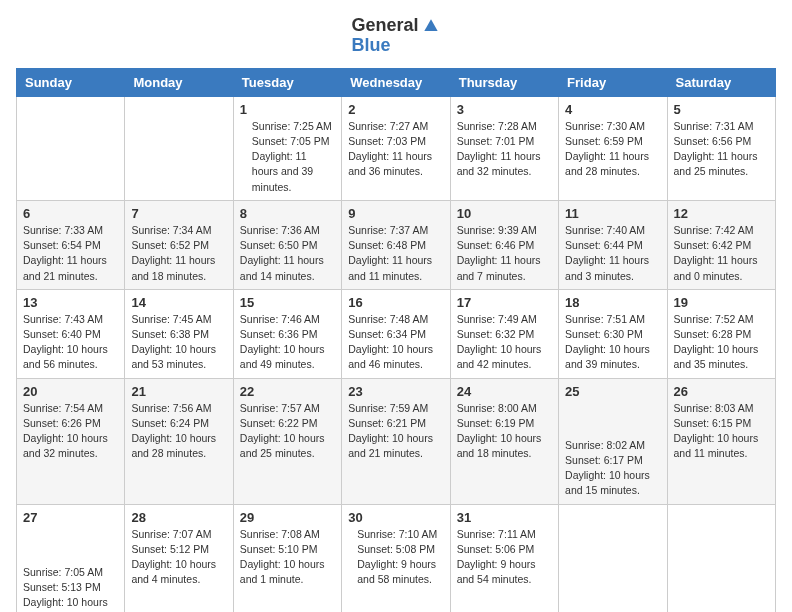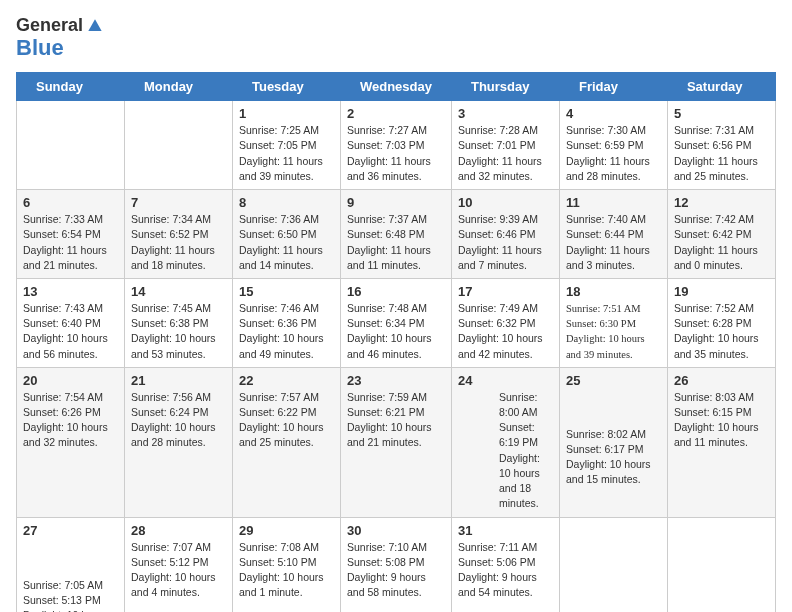--- a/index.html
+++ b/index.html
@@ -5,37 +5,37 @@
     * { box-sizing: border-box; margin: 0; padding: 0; }
     body {
       font-family: Arial, sans-serif;
       background: #fff;
       width: 792px;
       min-height: 612px;
       padding: 16px;
     }
     .header-area {
       display: flex;
-      justify-content: space-between;
+      justify-content: center;
       align-items: flex-start;
       margin-bottom: 12px;
     }
     .logo {
       display: flex;
       align-items: center;
       gap: 2px;
     }
     .logo-text-general {
       font-size: 18px;
       font-weight: bold;
       color: #333;
       line-height: 1.1;
     }
     .logo-text-blue {
-      font-size: 22px;
+      font-size: 18px;
       font-weight: bold;
       color: #3a7abf;
       line-height: 1.1;
     }
     .logo-icon {
       width: 20px;
       height: 20px;
       margin-left: 2px;
     }
     .title-area {
@@ -52,21 +52,21 @@
       margin-top: 2px;
     }
     .calendar-table {
       width: 100%;
       border-collapse: collapse;
       font-size: 11px;
     }
     .calendar-table thead th {
       background-color: #3a7abf;
       color: #fff;
-      padding: 6px 19px;
+      padding: 6px 8px;
       text-align: left;
       font-size: 13px;
       font-weight: bold;
       border: 1px solid #3a7abf;
     }
     .calendar-table tbody td {
       border: 1px solid #ccc;
       vertical-align: top;
       padding: 5px 6px;
       width: 108px;
@@ -120,21 +120,21 @@
         <th>Friday</th>
         <th>Saturday</th>
       </tr>
   </thead>
   <tbody id="calendar-body">
       <tr>
         <td class="empty-cell"></td>
         <td class="empty-cell"></td>
         <td>
           <span class="day-number">1</span>
-          <div class="day-detail" style="white-space: pre-line;">Sunrise: 7:25 AM
+          <div class="day-detail" style="white-space: pre-line; margin-left: 12px;">Sunrise: 7:25 AM
 Sunset: 7:05 PM
 Daylight: 11 hours and 39 minutes.</div>
         </td>
         <td>
           <span class="day-number">2</span>
           <div class="day-detail" style="white-space: pre-line;">Sunrise: 7:27 AM
 Sunset: 7:03 PM
 Daylight: 11 hours and 36 minutes.</div>
         </td>
         <td>
@@ -226,21 +226,21 @@
 Daylight: 10 hours and 46 minutes.</div>
         </td>
         <td>
           <span class="day-number">17</span>
           <div class="day-detail" style="white-space: pre-line;">Sunrise: 7:49 AM
 Sunset: 6:32 PM
 Daylight: 10 hours and 42 minutes.</div>
         </td>
         <td>
           <span class="day-number">18</span>
-          <div class="day-detail" style="white-space: pre-line; font-family: Liberation Serif, serif;">Sunrise: 7:51 AM
+          <div class="day-detail" style="white-space: pre-line;">Sunrise: 7:51 AM
 Sunset: 6:30 PM
 Daylight: 10 hours and 39 minutes.</div>
         </td>
         <td>
           <span class="day-number">19</span>
           <div class="day-detail" style="white-space: pre-line;">Sunrise: 7:52 AM
 Sunset: 6:28 PM
 Daylight: 10 hours and 35 minutes.</div>
         </td>
       </tr>
@@ -264,21 +264,21 @@
 Daylight: 10 hours and 25 minutes.</div>
         </td>
         <td>
           <span class="day-number">23</span>
           <div class="day-detail" style="white-space: pre-line;">Sunrise: 7:59 AM
 Sunset: 6:21 PM
 Daylight: 10 hours and 21 minutes.</div>
         </td>
         <td>
           <span class="day-number">24</span>
-          <div class="day-detail" style="white-space: pre-line; margin-left: 41px;">Sunrise: 8:00 AM
+          <div class="day-detail" style="white-space: pre-line;">Sunrise: 8:00 AM
 Sunset: 6:19 PM
 Daylight: 10 hours and 18 minutes.</div>
         </td>
         <td>
           <span class="day-number">25</span>
           <div class="day-detail" style="white-space: pre-line; margin-top: 39px;">Sunrise: 8:02 AM
 Sunset: 6:17 PM
 Daylight: 10 hours and 15 minutes.</div>
         </td>
         <td>
@@ -302,21 +302,21 @@
 Daylight: 10 hours and 4 minutes.</div>
         </td>
         <td>
           <span class="day-number">29</span>
           <div class="day-detail" style="white-space: pre-line;">Sunrise: 7:08 AM
 Sunset: 5:10 PM
 Daylight: 10 hours and 1 minute.</div>
         </td>
         <td>
           <span class="day-number">30</span>
-          <div class="day-detail" style="white-space: pre-line;">Sunrise: 7:10 AM
+          <div class="day-detail" style="white-space: pre-line; margin-left: 9px;">Sunrise: 7:10 AM
 Sunset: 5:08 PM
 Daylight: 9 hours and 58 minutes.</div>
         </td>
         <td>
           <span class="day-number">31</span>
           <div class="day-detail" style="white-space: pre-line;">Sunrise: 7:11 AM
 Sunset: 5:06 PM
 Daylight: 9 hours and 54 minutes.</div>
         </td>
         <td class="empty-cell"></td>

